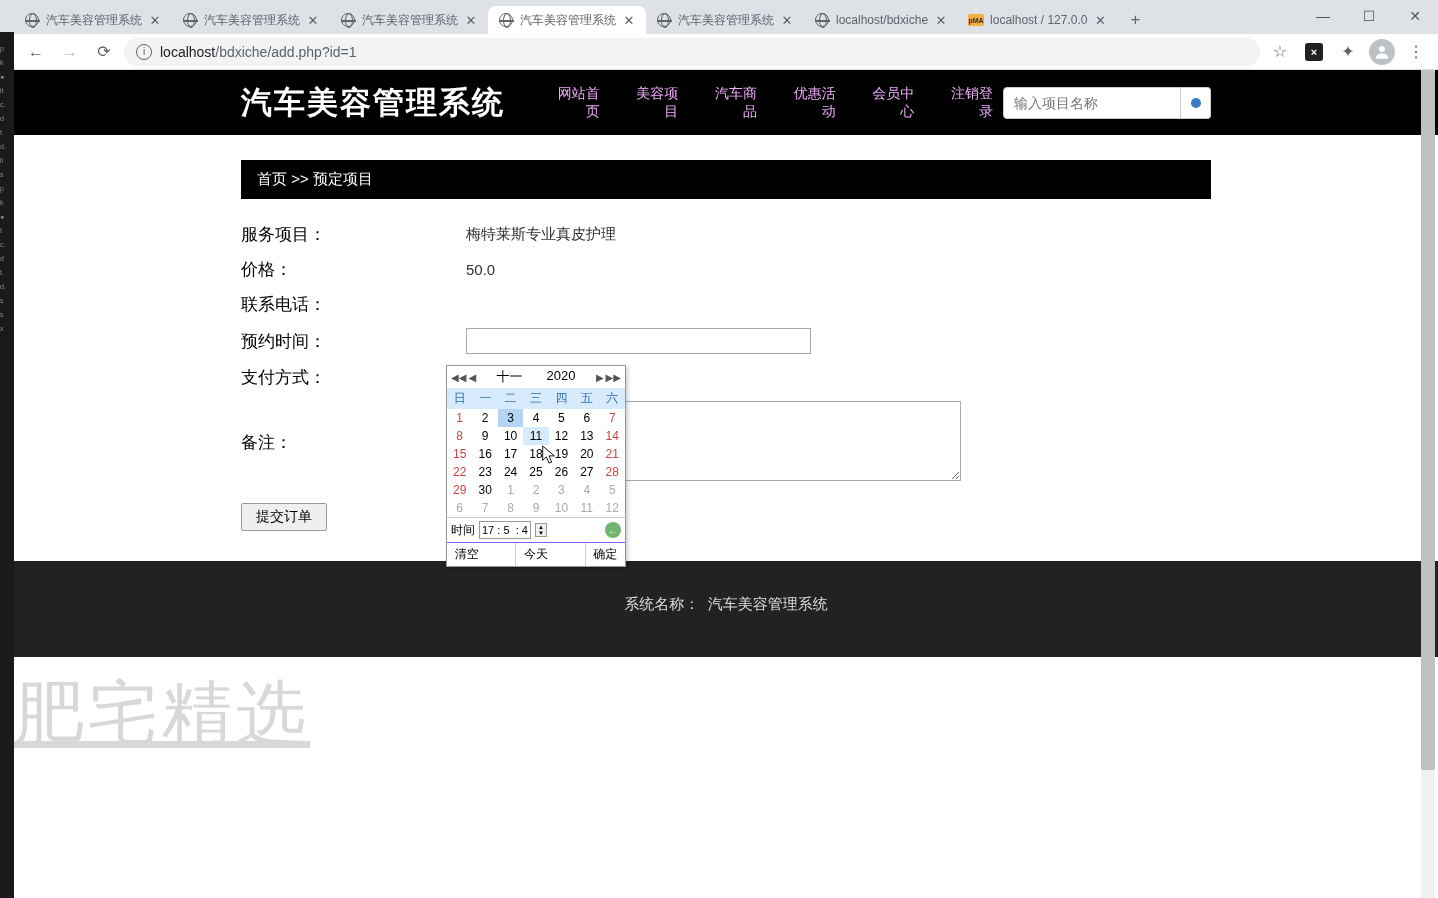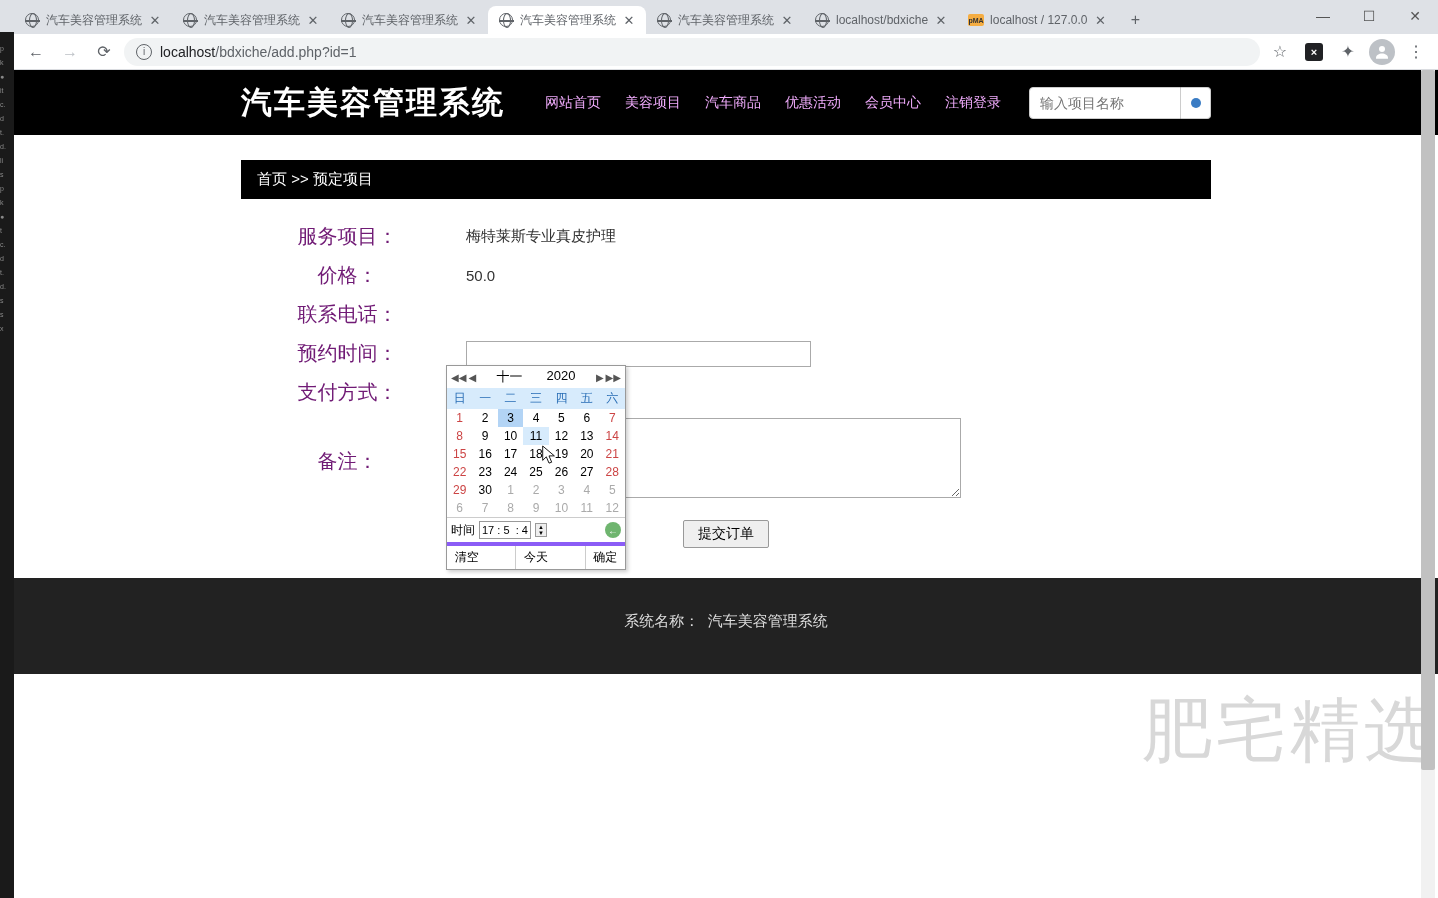--- a/index.html
+++ b/index.html
@@ -39,38 +39,38 @@
 
 .content { position:absolute; left:14px; right:0; top:70px; bottom:0; background:#fff; overflow:hidden;}
 
 
 .site-nav { background:#000; height:65px; display:flex; align-items:center; padding:0 0; }
 .site-inner { width:970px; margin:0 auto; display:flex; align-items:center; height:100%;}
 .brand { font-size:31px; font-weight:bold; color:#fff; letter-spacing:2px; margin-right:30px;}
 .menu { display:flex; gap:4px; flex:1;}
 .menu a { color:#f0abfc; font-size:14px; padding:8px 10px; text-decoration:none;text-align:right; }
 .searchbox { display:flex; }
-.searchbox input { width:152px; height:32px; border:1px solid #ccc; padding:0 10px; font-size:14px; background:#fff; border-radius:4px 0 0 4px; }
+.searchbox input { width:178px; height:32px; border:1px solid #ccc; padding:0 10px; font-size:14px; background:#fff; border-radius:4px 0 0 4px; }
 .searchbtn { width:30px; height:32px; background:#fff; border:1px solid #ccc; border-left:none; border-radius:0 4px 4px 0; display:flex; align-items:center; justify-content:center;}
 .searchbtn .dot { width:10px; height:10px; background:#3a7cc4; border-radius:50%;}
 
 
 .bc-wrap { width:970px; margin:25px auto 0; }
 .bc { background:#000; color:#fff; padding:10px 16px; font-size:15px; }
 
 
 .form-panel { width:970px; margin:0 auto; background:#fff; padding:18px 0 30px;}
 .form-row { display:flex; align-items:center; padding:6px 0; }
-.form-label { width:225px; text-align:center; padding-right:12px; font-size:20px; color:#701a75;}
+.form-label { width:225px; text-align:left; padding-right:12px; font-size:17px; color:#000000;}
 .form-val { font-size:15px; color:#333;}
 .form-input { height:26px; border:1px solid #aaa; padding:0 6px; font-size:14px; }
 .w200 { width:205px;}
 .w340 { width:345px;}
 .form-textarea { width:495px; height:80px; border:1px solid #aaa; padding:4px 6px; font-size:14px; resize:both;}
-.submit-row { display:flex; justify-content:center; padding-top:16px;}
+.submit-row { display:flex; padding-top:16px;}
 .submit-btn { padding:4px 14px; font-size:14px; border:1px solid #999; background:#efefef; border-radius:2px;}
 
 
 .datepicker { position:absolute; left:446px; top:365px; width:180px; background:#fff; border:1px solid #999; font-size:12px; box-shadow:2px 2px 4px rgba(0,0,0,0.2); z-index:100;}
 .dp-head { height:22px; display:flex; align-items:center; justify-content:space-between; padding:0 4px;}
 .dp-nav { display:flex; gap:2px; color:#555;}
 .dp-nav span { cursor:pointer; font-size:10px;}
 .dp-my { display:flex; gap:24px; font-size:13px;}
 .dp-wh { display:flex; background:#d7ebfc;}
 .dp-wh div { flex:1; text-align:center; padding:2px 0; color:#286db5; font-size:12px;}
@@ -79,28 +79,28 @@
 .dp-gr div { flex:1; text-align:center; padding:2px 0; font-size:12px; cursor:pointer;}
 .dp-gr div.wk { color:#c44;}
 .dp-gr div.om { color:#aaa;}
 .dp-gr div.today { background:#b3d4f5;}
 .dp-gr div.hov { background:#d7ebfc;}
 .dp-time { display:flex; align-items:center; padding:3px 4px; border-top:1px solid #ccc; gap:4px;}
 .dp-time input { width:52px; height:18px; font-size:11px; border:1px solid #999; padding:0 2px;}
 .dp-spin { display:flex; flex-direction:column; font-size:6px; line-height:6px; border:1px solid #999; }
 .dp-spin span{ padding:0 2px; background:#eee;}
 .dp-ok { margin-left:auto; width:16px; height:16px; border-radius:50%; background:#6fb56f; display:flex; align-items:center; justify-content:center; color:#fff; font-size:10px;}
-.dp-foot { display:flex; border-top:4px solid #8b5cf6;gap:29px;}
+.dp-foot { display:flex; border-top:1px solid #8b5cf6;gap:29px;}
 .dp-foot div { flex:1; text-align:center; padding:3px 0; border-left:1px solid #ccc; font-size:12px; cursor:pointer;}
 .dp-foot div:first-child{border-left:none;}
 
 
 .site-footer { background:#222; color:#ddd; padding:30px 0 40px; text-align:center; width:100%;}
 .site-footer p { font-size:15px; line-height:26px;}
-.watermark { text-align:right; font-size:70px; color:#d8d8d8; padding-top:10px; letter-spacing:4px; font-family:"STKaiti","KaiTi",serif;}
+.watermark { text-align:left; font-size:70px; color:#d8d8d8; padding-top:10px; letter-spacing:4px; font-family:"STKaiti","KaiTi",serif;text-decoration:underline;}
 
 
 .cursor { position:absolute; left:540px; top:444px; z-index:200; pointer-events:none;}
 .cursor svg { width:18px; height:22px;}
 
 
 .vscroll { position:absolute; right:3px; top:0; bottom:0; width:14px; background:#f1f1f1;}
 .vthumb { position:absolute; top:0; width:14px; height:700px; background:#c1c1c1; border-radius:2px;}
 </style>
 </head>

